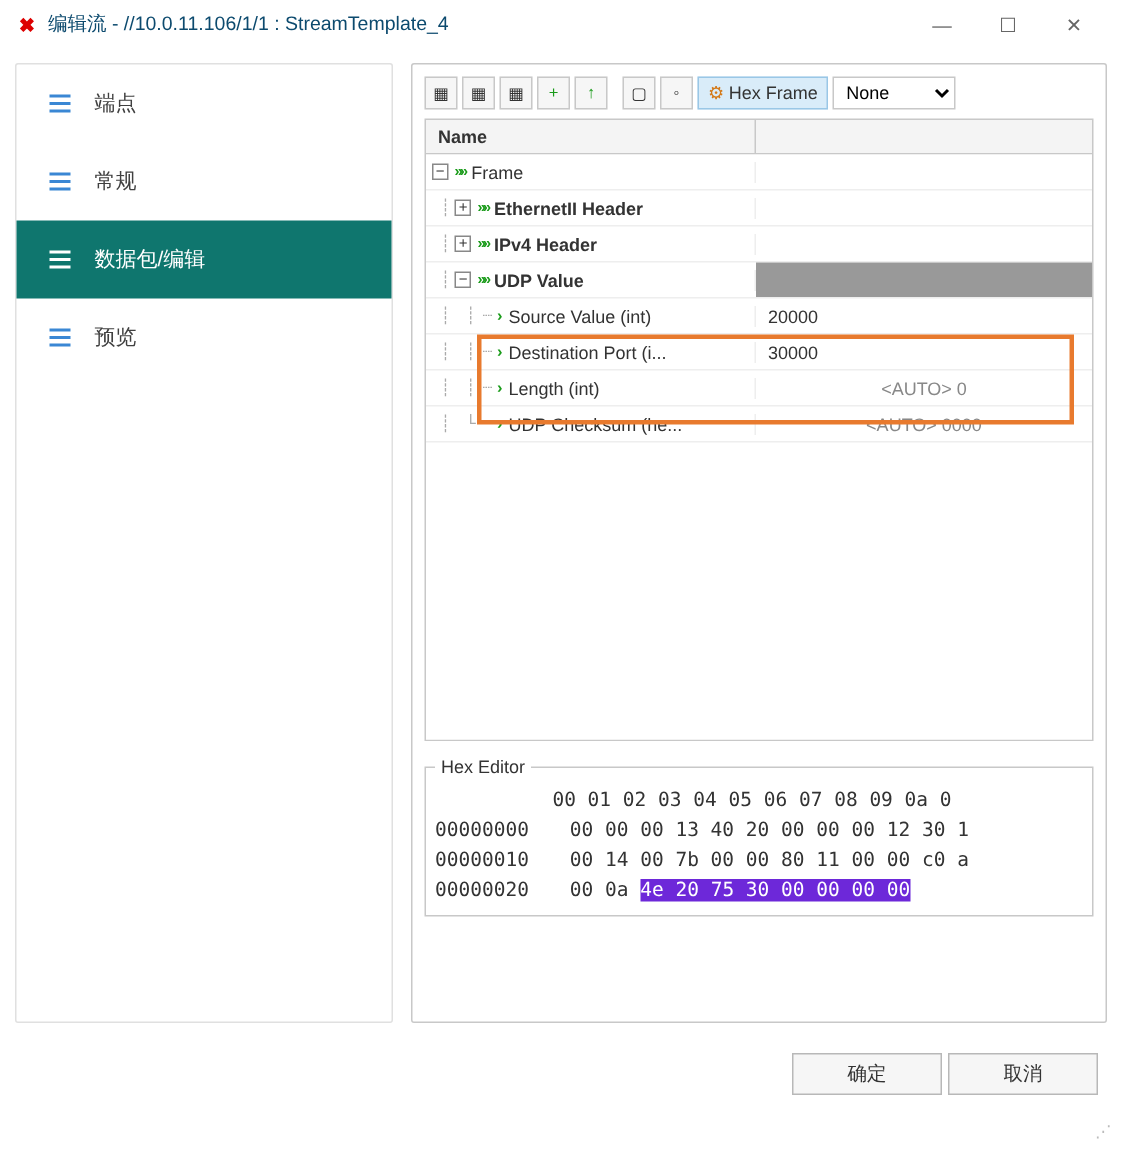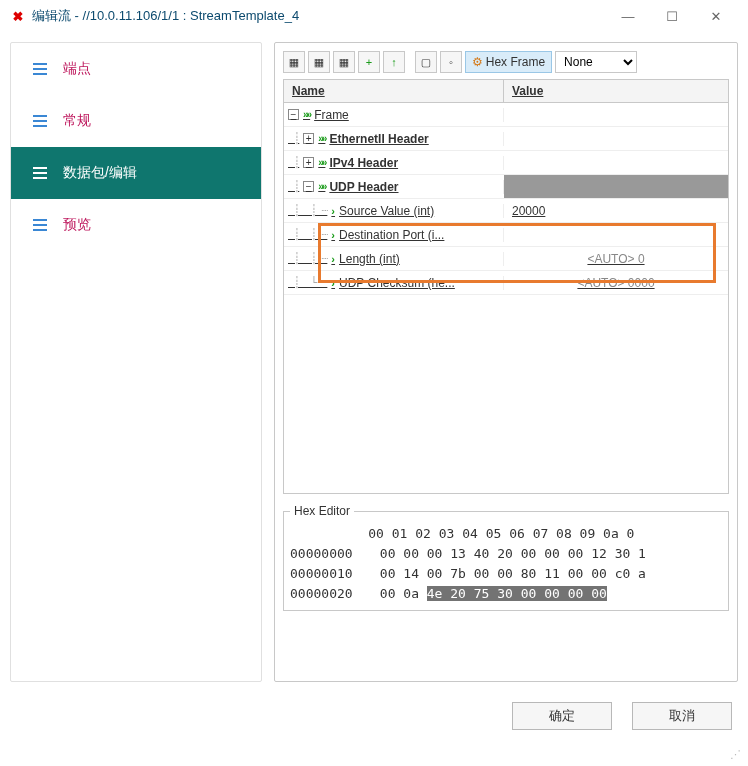--- a/index.html
+++ b/index.html
@@ -42,21 +42,21 @@
       border: 1px solid #e0e0e0;
       border-radius: 2px;
       background: #fff;
     }
     .sidebar-item {
       height: 52px;
       display: flex;
       align-items: center;
       padding: 0 22px;
       cursor: pointer;
-      color: #be185d;
+      color: #404040;
       font-size: 14px;
     }
     .sidebar-item.active {
       background: #0f766e;
       color: #fff;
     }
     .hamburger {
       width: 14px; height: 12px;
       display: inline-flex;
       flex-direction: column;
@@ -103,21 +103,20 @@
       height: 22px;
       border: 1px solid #c8c8c8;
       background: #fff;
       padding: 0 4px;
       font-size: 12px;
       width: 82px;
     }
     .table {
       border: 1px solid #c8c8c8;
       flex: 0 0 auto;
-      text-decoration: underline;
     }
     .thead {
       display: flex;
       background: #f4f4f4;
       border-bottom: 1px solid #c8c8c8;
     }
     .th { padding: 4px 8px; font-weight: bold; font-size: 12px; }
     .th-name { width: 220px; border-right: 1px solid #c8c8c8; }
     .th-value { flex: 1; }
     .trow {
@@ -178,26 +177,26 @@
       padding: 0 4px;
     }
     .hex-content {
       font-family: "Consolas", monospace;
       font-size: 13px;
       line-height: 20px;
       white-space: pre;
       overflow-x: auto;
     }
     .hex-addr { display: inline-block; width: 82px; }
-    .hex-sel { background: #737373; color: #fff; }
+    .hex-sel { background: #6d28d9; color: #fff; }
     .footer {
       display: flex;
       justify-content: flex-end;
       padding: 10px 16px;
-      gap: 20px;
+      gap: 4px;
     }
     .btn {
       width: 100px; height: 28px;
       border: 1px solid #b8b8b8;
       background: #f6f6f6;
       display: flex; align-items: center; justify-content: center;
       cursor: pointer;
       font-size: 13px;
     }
     .resize-grip {
@@ -270,21 +269,20 @@
         <span>Hex Frame</span>
       </div>
       <select class="select-none">
         <option>None</option>
       </select>
     </div>
 
     <div class="table">
       <div class="thead">
         <div class="th th-name">Name</div>
-        <div class="th th-value">Value</div>
       </div>
       <div class="tree-body">
 
         <div class="trow">
           <div class="td-name">
             <span class="expander">−</span>
             <span class="chevrons">»»</span>
             <span>Frame</span>
           </div>
           <div class="td-value"></div>
@@ -308,40 +306,41 @@
             <span class="bold">IPv4 Header</span>
           </div>
           <div class="td-value"></div>
         </div>
 
         <div class="trow">
           <div class="td-name">
             <span class="tree-dots">&nbsp;┊</span>
             <span class="expander">−</span>
             <span class="chevrons">»»</span>
-            <span class="bold">UDP Header</span>
+            <span class="bold">UDP Value</span>
           </div>
           <div class="td-value shaded"></div>
         </div>
 
         <div class="trow">
           <div class="td-name">
             <span class="tree-dots">&nbsp;┊&nbsp;&nbsp;┊&nbsp;┈</span>
             <span class="chev-green">›</span>
             <span>Source Value (int)</span>
           </div>
           <div class="td-value">20000</div>
         </div>
 
         <div class="trow">
           <div class="td-name">
             <span class="tree-dots">&nbsp;┊&nbsp;&nbsp;┊&nbsp;┈</span>
             <span class="chev-green">›</span>
             <span>Destination Port (i...</span>
           </div>
+          <div class="td-value">30000</div>
         </div>
 
         <div class="trow">
           <div class="td-name">
             <span class="tree-dots">&nbsp;┊&nbsp;&nbsp;┊&nbsp;┈</span>
             <span class="chev-green">›</span>
             <span>Length (int)</span>
           </div>
           <div class="td-value auto">&lt;AUTO&gt; 0</div>
         </div>

